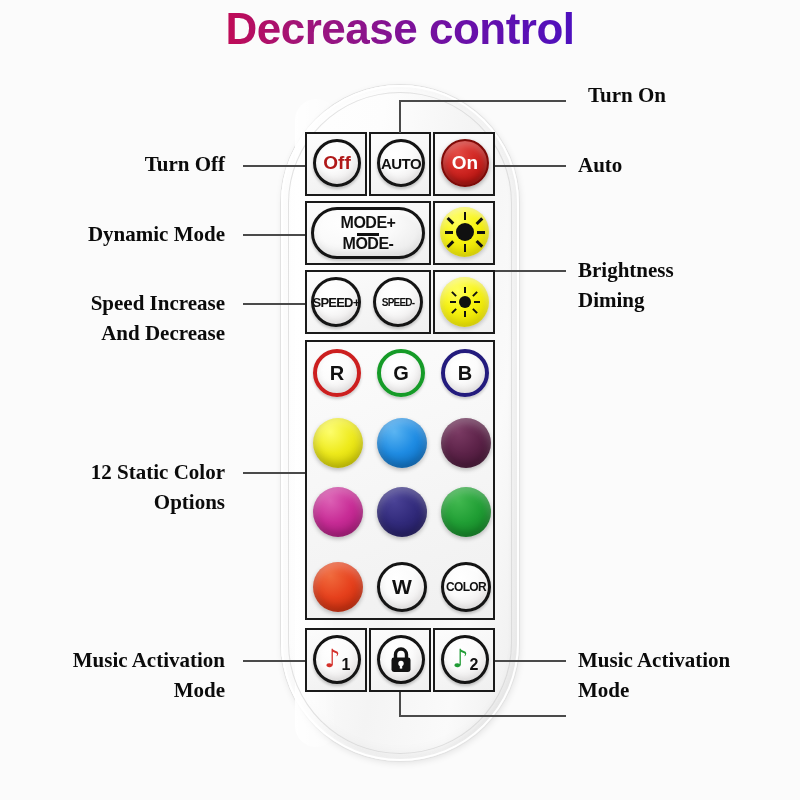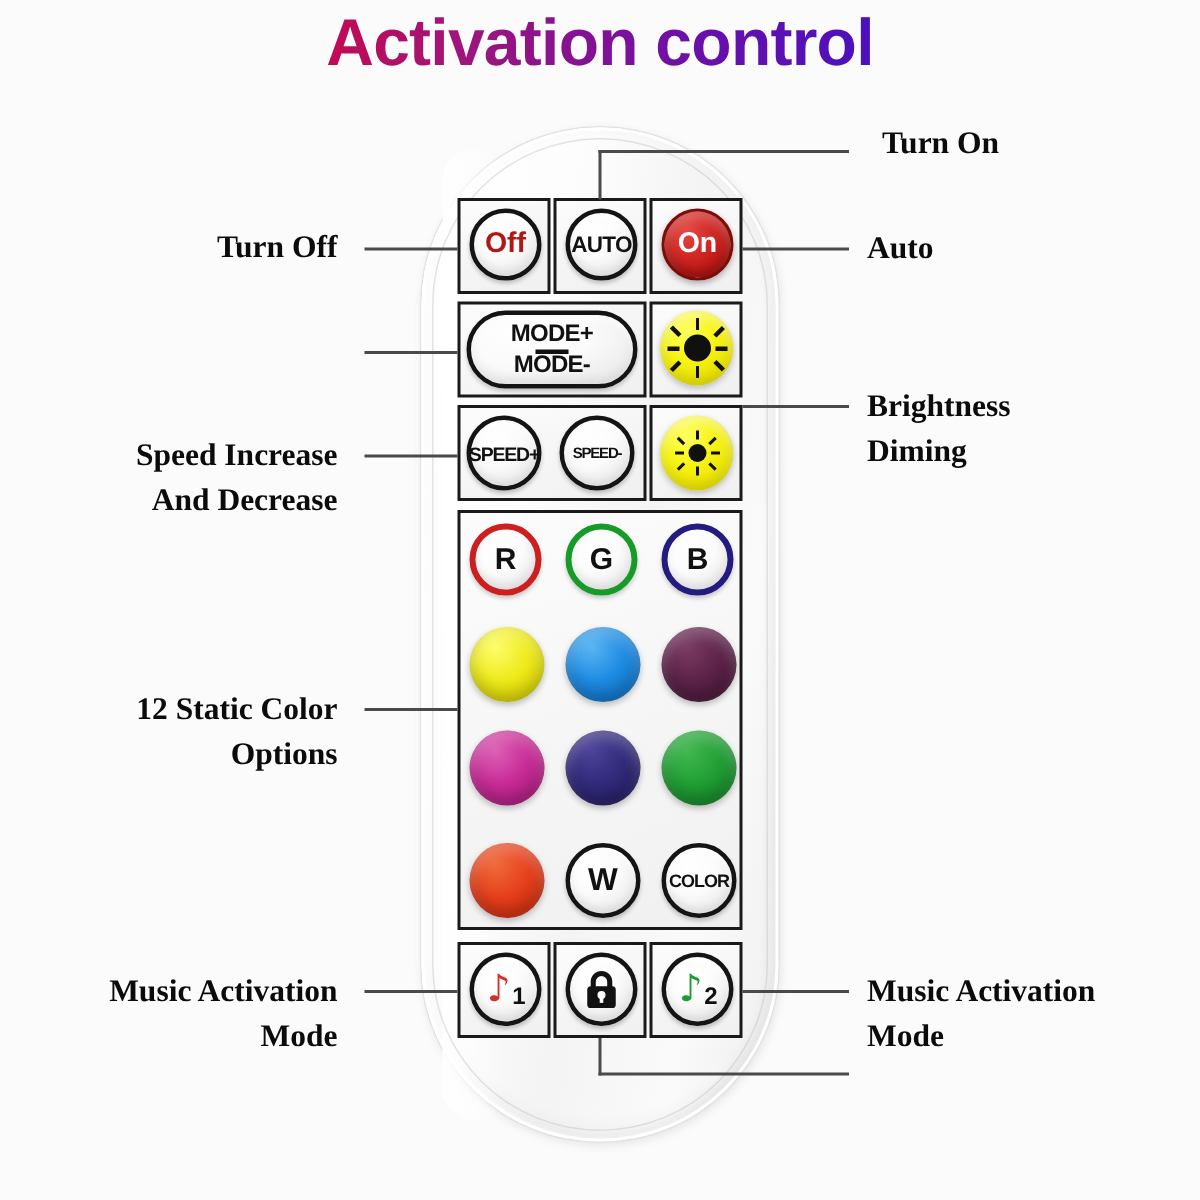--- a/index.html
+++ b/index.html
@@ -148,21 +148,21 @@
   .note{
     font-family:"DejaVu Sans", sans-serif;
     line-height:1;
   }
 </style>
 </head>
 <body>
 
 <div id="stage">
 
-  <div id="title">Activation control</div>
+  <div id="title">Decrease control</div>
 
   <div id="remote">
     <div id="remote-gloss"></div>
   </div>
 
   <div class="panel" style="left:305px;top:132px;width:62px;height:64px;"></div>
   <div class="panel" style="left:369px;top:132px;width:62px;height:64px;"></div>
   <div class="panel" style="left:433px;top:132px;width:62px;height:64px;"></div>
 
   <div class="btn white" style="left:313px;top:139px;width:48px;height:48px;font-size:19px;">
@@ -267,20 +267,21 @@
   </div>
 
   <div class="btn white" style="left:441px;top:635px;width:48px;height:49px;">
     <span class="note" style="font-size:25px;color:#1f9b34;position:relative;top:-1px;">♪</span>
     <span style="font-family:'Liberation Sans',sans-serif;font-size:16px;color:#111;position:relative;top:5px;left:1px;">2</span>
   </div>
 
   <div class="lbl leftal" style="left:60px;top:149px;width:165px;">Turn Off</div>
   <div class="leader" style="left:243px;top:165px;width:62px;"></div>
 
+  <div class="lbl leftal" style="left:20px;top:219px;width:205px;">Dynamic Mode</div>
   <div class="leader" style="left:243px;top:234px;width:62px;"></div>
 
   <div class="lbl leftal" style="left:20px;top:288px;width:205px;">Speed Increase
 And Decrease</div>
   <div class="leader" style="left:243px;top:303px;width:62px;"></div>
 
   <div class="lbl leftal" style="left:25px;top:457px;width:200px;">12 Static Color
 Options</div>
   <div class="leader" style="left:243px;top:472px;width:62px;"></div>
 

